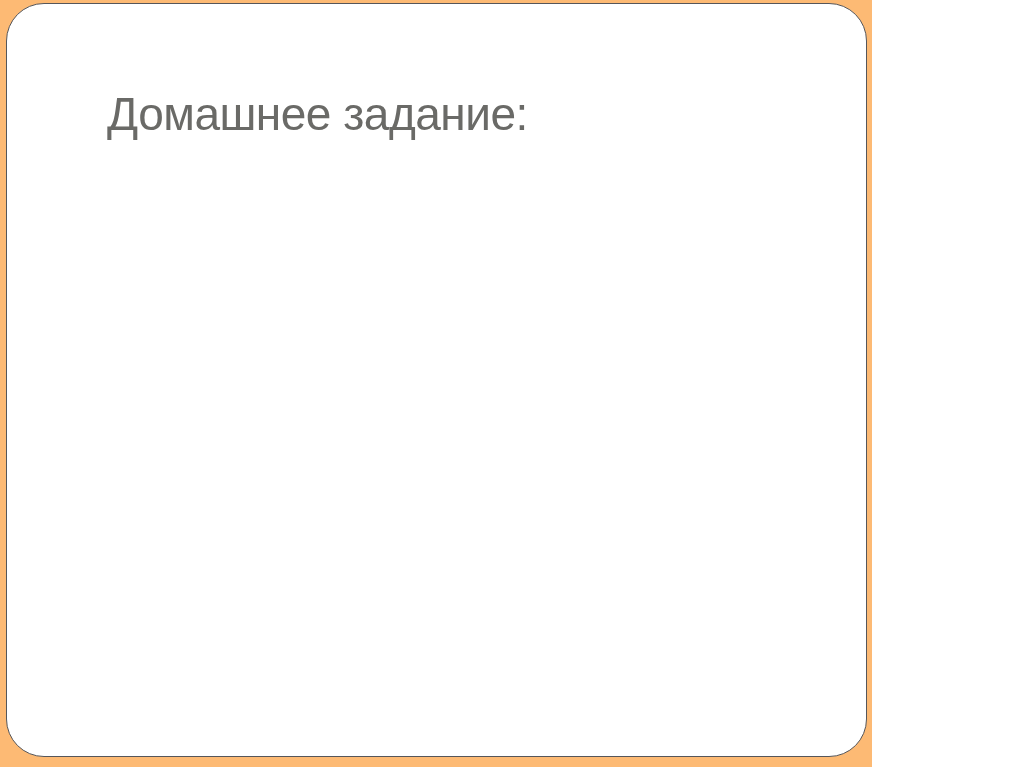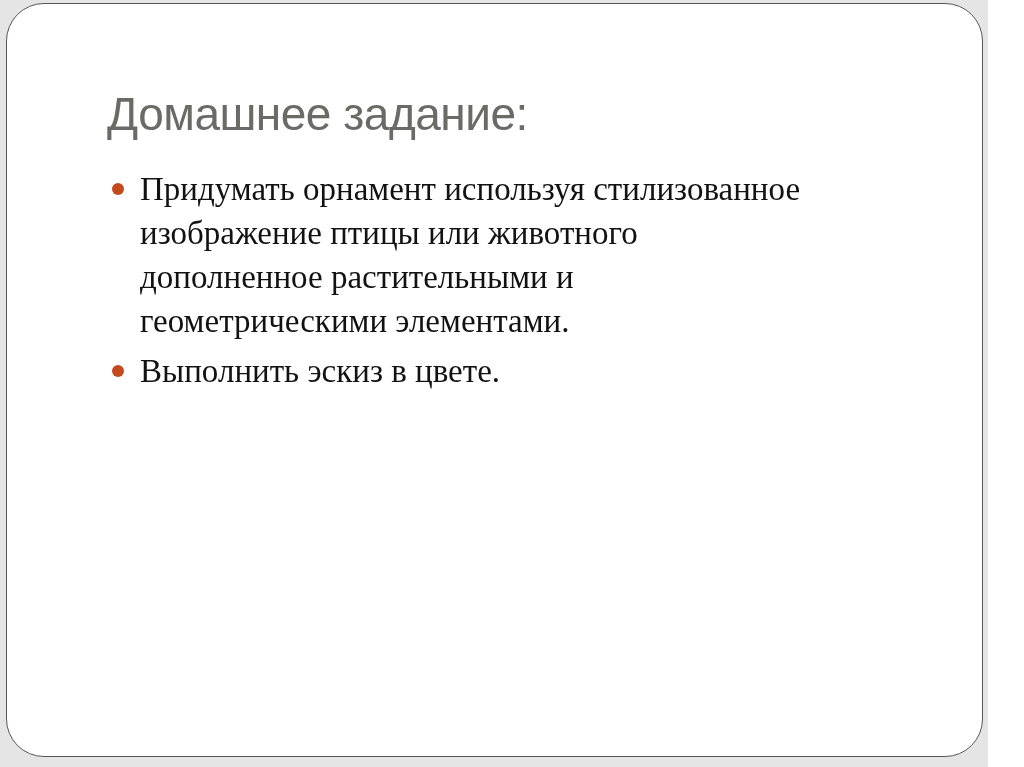--- a/index.html
+++ b/index.html
@@ -7,23 +7,23 @@
   html, body {
     width: 1024px;
     height: 767px;
     background: #ffffff;
     overflow: hidden;
     font-family: "Liberation Sans", sans-serif;
   }
 
   .stage {
     position: relative;
-    width: 988px;
+    width: 872px;
     height: 767px;
-    background: #e5e5e5;
+    background: #fdba74;
   }
 
   .slide-frame {
     position: absolute;
     left: 6px;
     top: 3px;
     right: 5px;
     bottom: 10px;
     border: 1px solid #55565a;
     border-radius: 38px;
@@ -79,30 +79,14 @@
 </style>
 </head>
 <body>
 
 <div class="stage">
 
   <div class="slide-frame"></div>
 
   <h1 class="slide-title">Домашнее задание:</h1>
 
-  <div class="bullet-list">
-
-    <div class="bullet-item">
-      <span class="bullet-dot"></span>
-      <span class="bullet-text">Придумать орнамент используя стилизованное
-изображение птицы или животного
-дополненное растительными и
-геометрическими элементами.</span>
-    </div>
-
-    <div class="bullet-item">
-      <span class="bullet-dot"></span>
-      <span class="bullet-text">Выполнить эскиз в цвете.</span>
-    </div>
-
-  </div>
 
 </div>
 
 </body></html>

